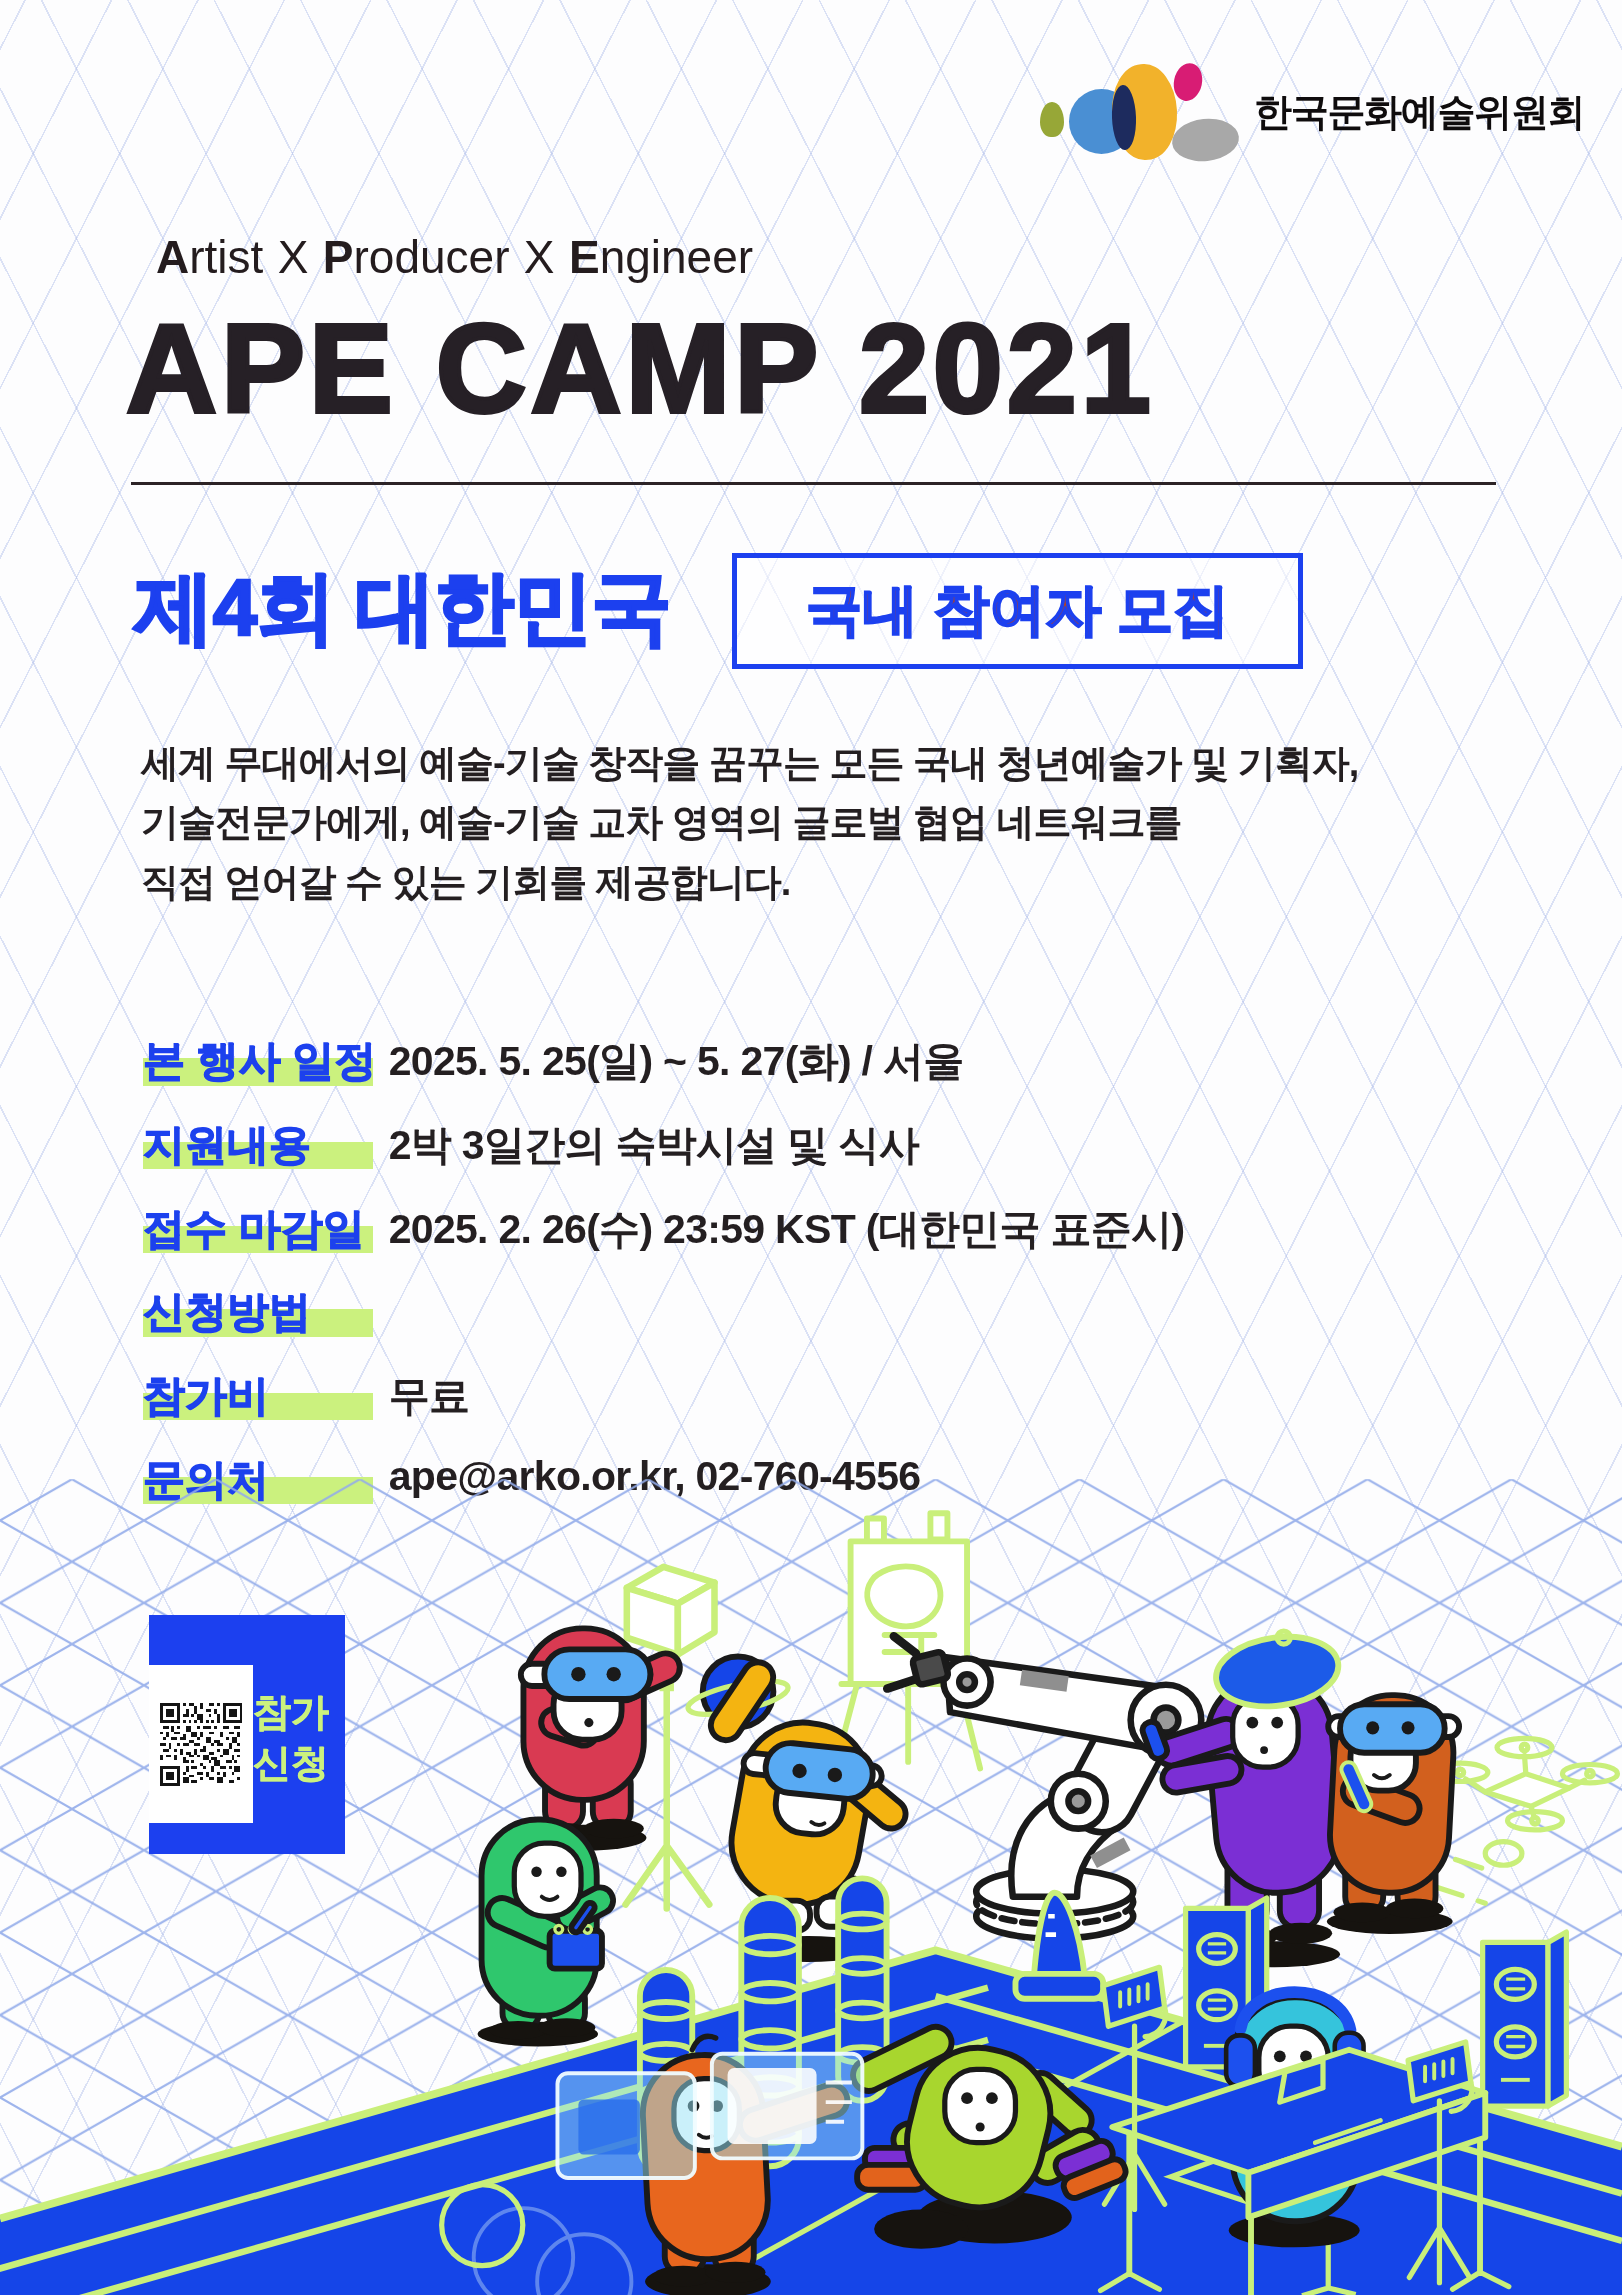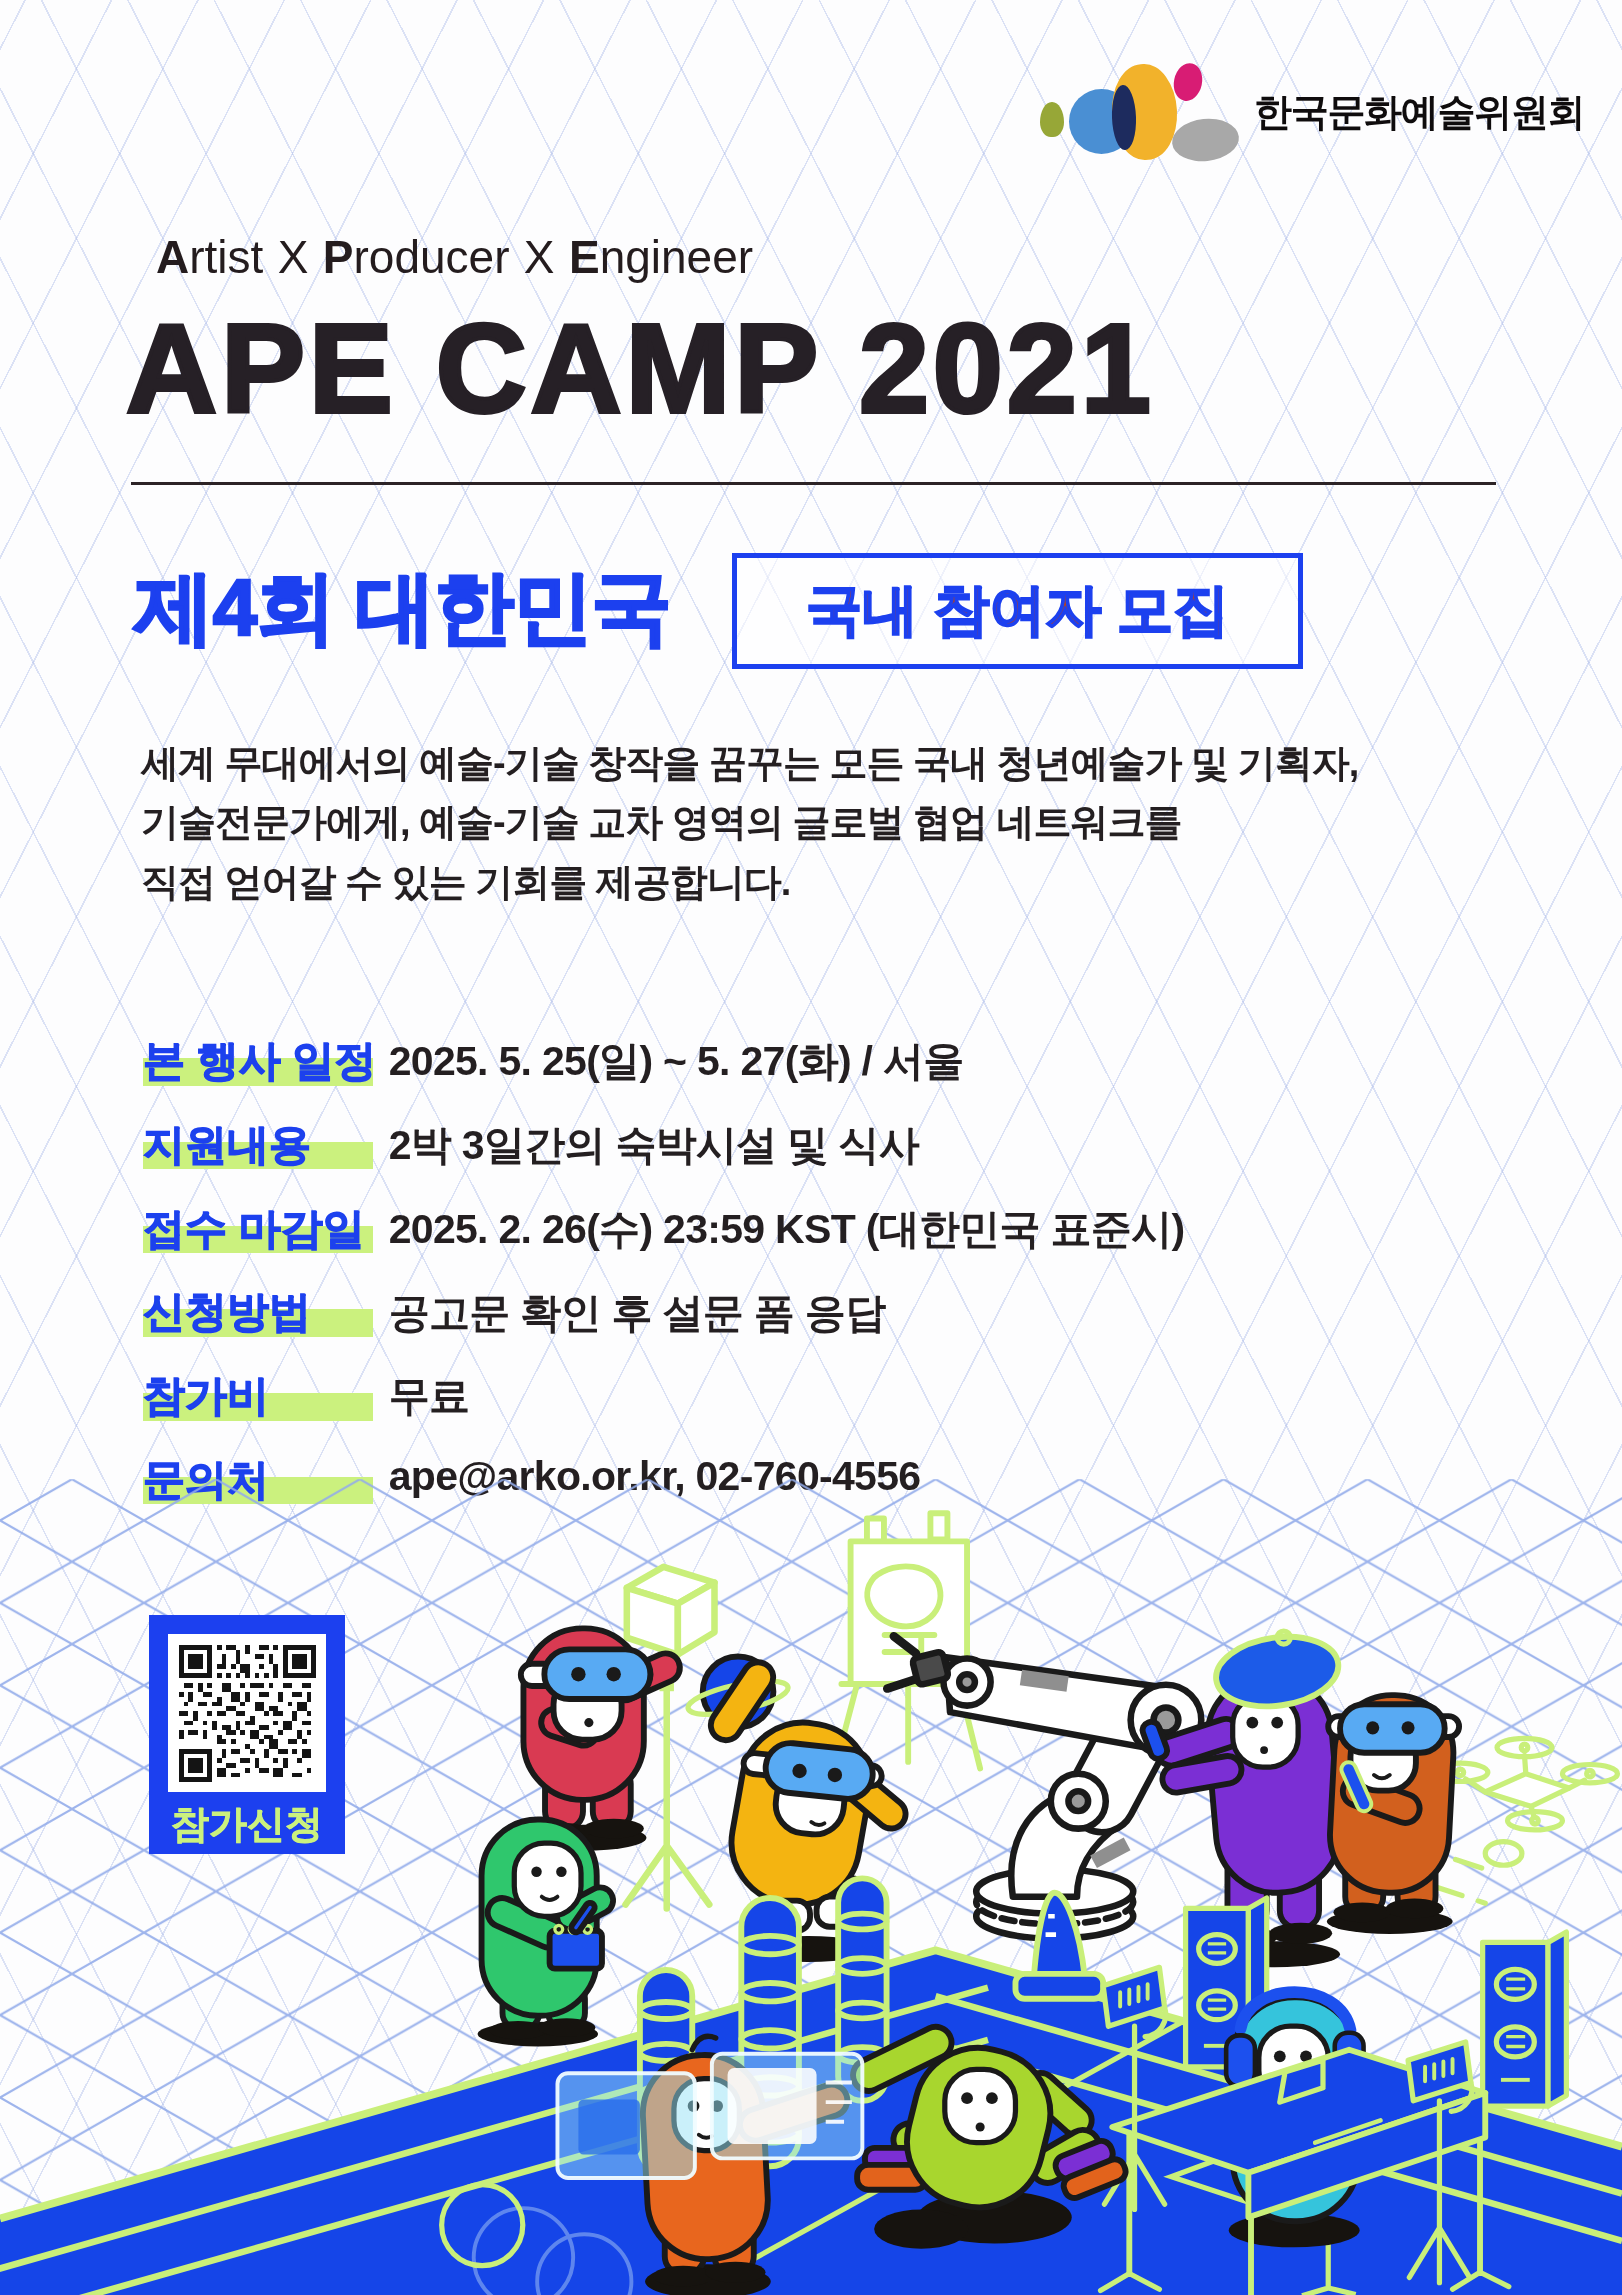--- a/index.html
+++ b/index.html
@@ -48,21 +48,21 @@
   
   .intro{position:absolute;left:141px;top:734px;font-size:38px;font-weight:800;line-height:1.56;letter-spacing:-1px;color:#241f21;}
   
   .details{position:absolute;left:143px;top:1033px;display:flex;flex-direction:column;gap:27.5px;}
   .detail-row{display:flex;align-items:flex-start;}
   .detail-label{position:relative;width:230px;flex:none;font-size:42px;font-weight:900;color:#1d4ed8;-webkit-text-stroke:1.3px #1C40EF;white-space:nowrap;}
   .detail-label .bar{position:absolute;left:0;top:25px;width:230px;height:27.5px;background:#CBF17E;}
   .detail-label .txt{position:relative;}
   .detail-value{font-size:41px;font-weight:800;color:#241f21;padding-left:15.7px;letter-spacing:-0.7px;white-space:nowrap;padding-top:1.3px;}
   
-  .qr{position:absolute;left:149px;top:1615px;width:196px;height:239px;background:#1C40EF;display:flex;flex-direction:column;align-items:center;z-index:5;}
+  .qr{position:absolute;left:149px;top:1615px;width:196px;height:239px;background:#1C40EF;display:flex;flex-direction:row;align-items:center;z-index:5;}
   .qr-inner{margin-top:19px;width:158px;height:158px;background:#ffffff;padding:10.5px;box-sizing:border-box;}
   .qr-inner svg{width:100%;height:100%;display:block;}
   .qr-caption{margin-top:6.5px;font-size:38px;font-weight:900;color:#CBF17E;-webkit-text-stroke:0.7px #CBF17E;}
   
   .illus{position:absolute;left:0;top:1479px;width:1622px;height:817px;display:block;}
 </style>
 </head>
 <body>
 
 <div class="poster">
@@ -116,21 +116,20 @@
         <span class="txt">접수 마감일</span>
       </div>
       <div class="detail-value">2025. 2. 26(수) 23:59 KST (대한민국 표준시)</div>
     </div>
 
     <div class="detail-row">
       <div class="detail-label">
         <span class="bar"></span>
         <span class="txt">신청방법</span>
       </div>
-      <div class="detail-value">공고문 확인 후 설문 폼 응답</div>
     </div>
 
     <div class="detail-row">
       <div class="detail-label">
         <span class="bar"></span>
         <span class="txt">참가비</span>
       </div>
       <div class="detail-value">무료</div>
     </div>
 

